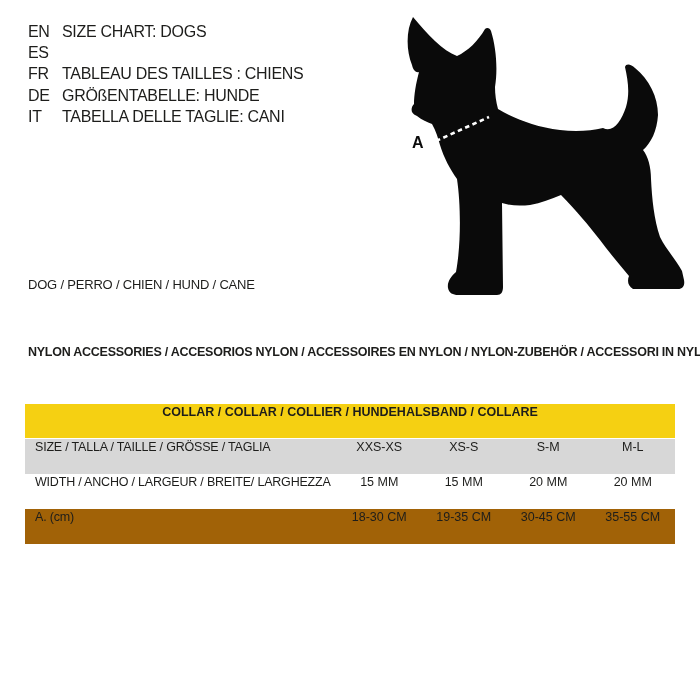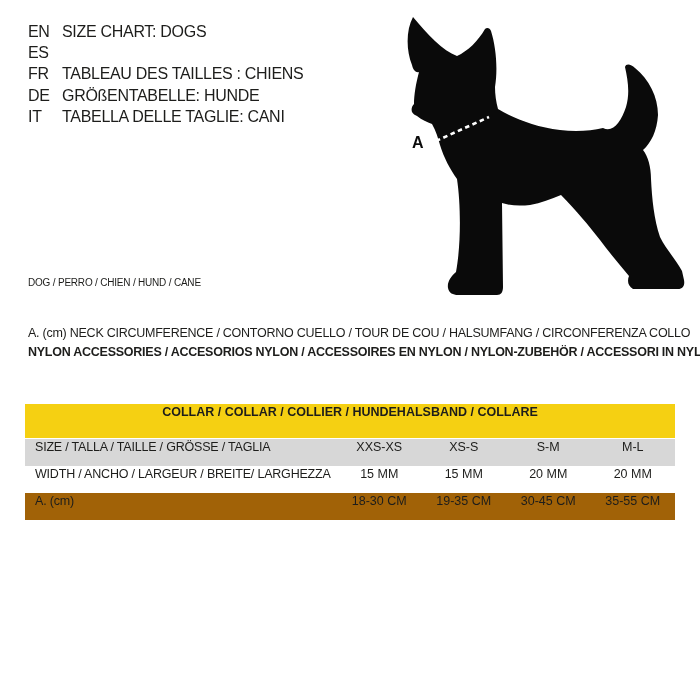--- a/index.html
+++ b/index.html
@@ -22,35 +22,35 @@
   .dog-figure { position:absolute; left:395px; top:10px; width:300px; height:300px; }
   .dog-figure svg { display:block; width:300px; height:300px; }
   .measure-a {
     position:absolute; left:17px; top:124px;
     font-size:16px; font-weight:bold; color:#0a0a0a;
   }
 
   
   .dog-line {
     position:absolute; left:28px; top:277px;
-    font-size:10px; letter-spacing:-0.2px; white-space:nowrap;
+    font-size:13px; letter-spacing:-0.2px; white-space:nowrap;
   }
   .note { position:absolute; left:28px; white-space:nowrap; letter-spacing:-0.25px; }
   .note-measure { top:326px; font-size:12.5px; }
   .note-material { top:345px; font-size:12.5px; font-weight:bold; }
 
   
   .size-table { position:absolute; left:25px; top:404px; width:650px; font-size:12.5px; }
   .t-header {
     height:35px; line-height:17px; text-align:center;
     font-weight:bold; border-bottom:1.5px solid #ffffff; white-space:nowrap;
   }
   .t-row {
     display:grid; grid-template-columns:312px 84.5px 84.5px 84.5px 84.5px;
-    height:27px; line-height:17.5px; white-space:nowrap;
+    height:35px; line-height:17.5px; white-space:nowrap;
   }
   .row-0 { background:#d7d7d7; }
   .row-1 { background:#ffffff; }
   .row-2 { background:#a16207; }
   .t-label { padding-left:10px; text-align:left; letter-spacing:-0.2px; }
   .t-cell { text-align:center; }
 </style>
 </head>
 <body>
 
@@ -120,21 +120,20 @@
         C 83,31 73,41 62,46
         C 48,41 32,24 18,7
         Z"></path>
       <line x1="41" y1="131" x2="94" y2="107" stroke="#ffffff" stroke-width="2.6" stroke-dasharray="4.5 3.5"></line>
     </svg>
     <span class="measure-a">A</span>
   </div>
 
   <div class="dog-line">DOG / PERRO / CHIEN / HUND / CANE</div>
 
-  <div class="note note-measure">A. (cm) NECK CIRCUMFERENCE / CONTORNO CUELLO / TOUR DE COU / HALSUMFANG / CIRCONFERENZA COLLO</div>
   <div class="note note-material">NYLON ACCESSORIES / ACCESORIOS NYLON / ACCESSOIRES EN NYLON / NYLON-ZUBEHÖR / ACCESSORI IN NYLON</div>
 
   <div class="size-table">
     <div class="t-header" style="background:#F5D012;">COLLAR / COLLAR / COLLIER / HUNDEHALSBAND / COLLARE</div>
 
     <div class="t-row row-0">
       <div class="t-label">SIZE / TALLA / TAILLE / GRÖSSE / TAGLIA</div>
       <div class="t-cell">XXS-XS</div>
       <div class="t-cell">XS-S</div>
       <div class="t-cell">S-M</div>

